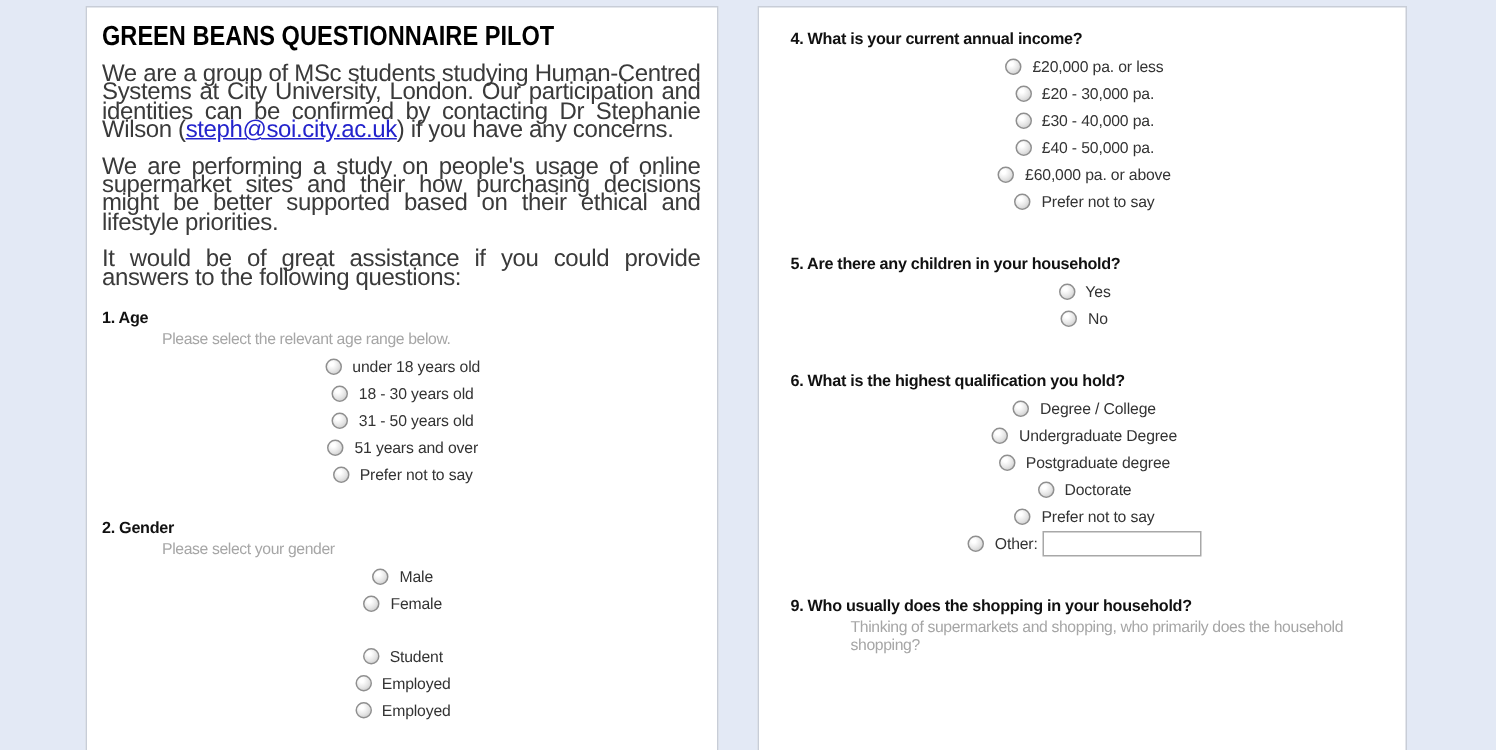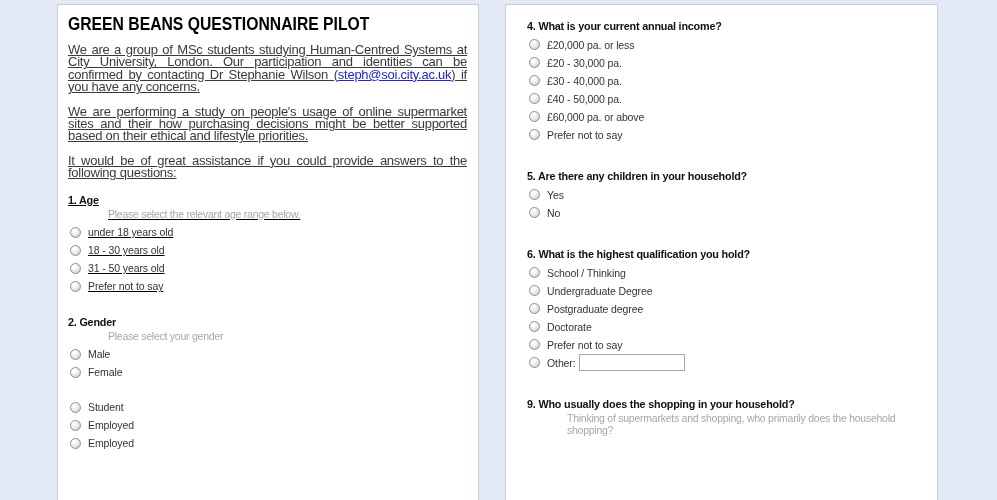--- a/index.html
+++ b/index.html
@@ -37,39 +37,37 @@
     font-size: 18.5px;
     font-weight: bold;
     color: #000000;
     margin: 0 0 10px 0;
     line-height: 20px;
     white-space: nowrap;
     transform: scaleX(0.85);
     transform-origin: left center;
   }
   .intro {
-    font-size: 13px;
+    font-size: 16px;
     line-height: 12.4px;
     letter-spacing: -0.25px;
     color: #3a3a3a;
     text-align: justify;
     margin: 0 0 12px 0;
-    text-decoration: underline;
   }
   .mail-link {
     color: #2323cc;
     text-decoration: underline;
     cursor: pointer;
   }
   .question {
     margin-top: 24px;
   }
   .panel-left .question.first {
     margin-top: 14px;
-    text-decoration: underline;
   }
   .panel-right .question {
     margin-top: 30px;
   }
   .panel-right .question.first {
     margin-top: 0;
   }
   .q-title {
     font-size: 10.8px;
     font-weight: bold;
@@ -86,20 +84,21 @@
     padding-left: 40px;
   }
   .q-options {
     margin-top: 3px;
   }
   .option {
     display: flex;
     align-items: center;
     margin-top: 7px;
     height: 11px;
+    justify-content: center;
   }
   .radio {
     width: 9px;
     height: 9px;
     margin-left: 2px;
     border: 1px solid #8f8f8f;
     border-radius: 50%;
     background: radial-gradient(circle at 35% 30%, #ffffff 15%, #e6e6e6 55%, #c0c0c0 100%);
     flex-shrink: 0;
   }
@@ -145,20 +144,24 @@
         <div class="option">
           <span class="radio"></span>
           <span class="opt-label">18 - 30 years old</span>
         </div>
         <div class="option">
           <span class="radio"></span>
           <span class="opt-label">31 - 50 years old</span>
         </div>
         <div class="option">
           <span class="radio"></span>
+          <span class="opt-label">51 years and over</span>
+        </div>
+        <div class="option">
+          <span class="radio"></span>
           <span class="opt-label">Prefer not to say</span>
         </div>
       </div>
   </div>
 
   <div class="question">
     <div class="q-title">2. Gender</div>
     <div class="q-help">Please select your gender</div>
     <div class="q-options">
         <div class="option">
@@ -233,21 +236,21 @@
           <span class="opt-label">No</span>
         </div>
       </div>
   </div>
 
   <div class="question">
     <div class="q-title">6. What is the highest qualification you hold?</div>
     <div class="q-options">
         <div class="option">
           <span class="radio"></span>
-          <span class="opt-label">School / Thinking</span>
+          <span class="opt-label">Degree / College</span>
         </div>
         <div class="option">
           <span class="radio"></span>
           <span class="opt-label">Undergraduate Degree</span>
         </div>
         <div class="option">
           <span class="radio"></span>
           <span class="opt-label">Postgraduate degree</span>
         </div>
         <div class="option">

